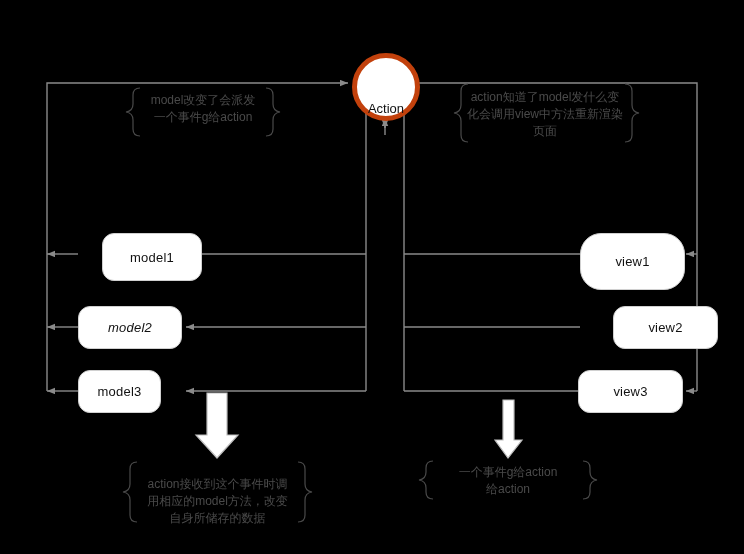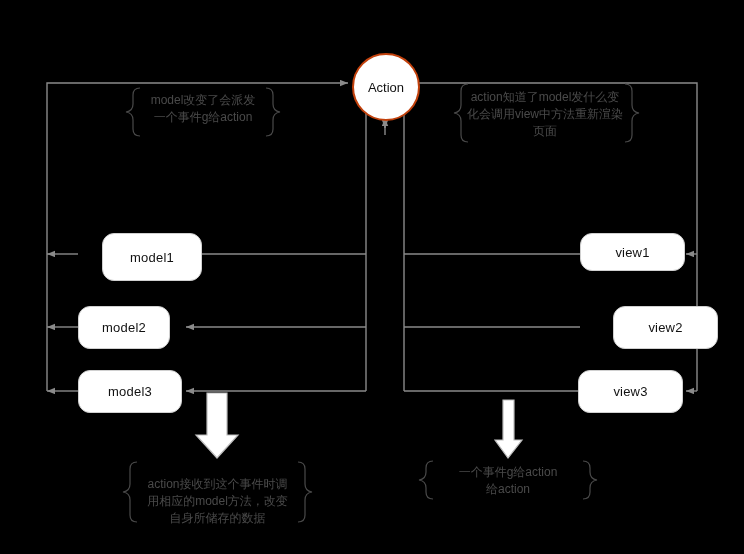--- a/index.html
+++ b/index.html
@@ -32,26 +32,26 @@
     font-size: 13px;
     display: flex;
     align-items: center;
     justify-content: center;
     letter-spacing: 0.2px;
   }
   .node-circle {
     position: absolute;
     box-sizing: border-box;
     background: #ffffff;
-    border: 2px solid #c2410c;
+    border: 5px solid #c2410c;
     border-radius: 50%;
     color: #111111;
     font-size: 13px;
     display: flex;
-    align-items: center;
+    align-items: flex-end;
     justify-content: center;
   }
   .note {
     position: absolute;
     color: #4a4a4a;
     font-size: 12px;
     line-height: 17px;
     text-align: center;
     white-space: pre-line;
     display: flex;
@@ -118,28 +118,28 @@
     </g>
   </svg>
 
   <div class="node-circle" style="left:352px; top:53px; width:68px; height:68px;">
     <span>Action</span>
   </div>
 
   <div class="node-box" style="left:78px; top:233px; width:100px; height:48px;margin-left:24px;">
     <span>model1</span>
   </div>
-  <div class="node-box" style="left:78px; top:306px; width:92px; height:43px;">
+  <div class="node-box" style="left:78px; top:306px; width:104px; height:43px;font-style:italic;">
     <span>model2</span>
   </div>
-  <div class="node-box" style="left:78px; top:370px; width:104px; height:43px;">
+  <div class="node-box" style="left:78px; top:370px; width:83px; height:43px;">
     <span>model3</span>
   </div>
 
-  <div class="node-box" style="left:580px; top:233px; width:105px; height:38px;">
+  <div class="node-box" style="left:580px; top:233px; width:105px; height:57px;border-radius:21px;">
     <span>view1</span>
   </div>
   <div class="node-box" style="left:578px; top:306px; width:105px; height:43px;margin-left:35px;">
     <span>view2</span>
   </div>
   <div class="node-box" style="left:578px; top:370px; width:105px; height:43px;">
     <span>view3</span>
   </div>
 
   <div class="note" style="left:461px; top:84px; width:168px; height:60px;">action知道了model发什么变

